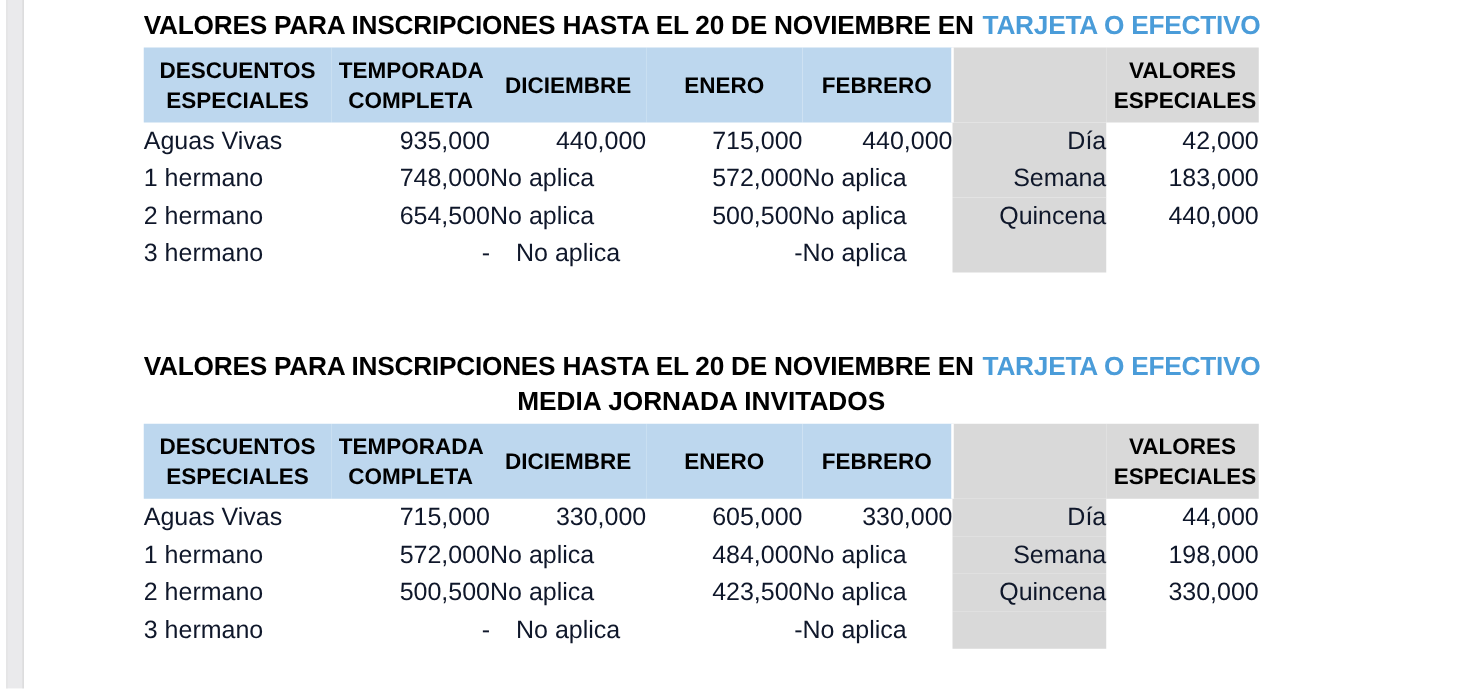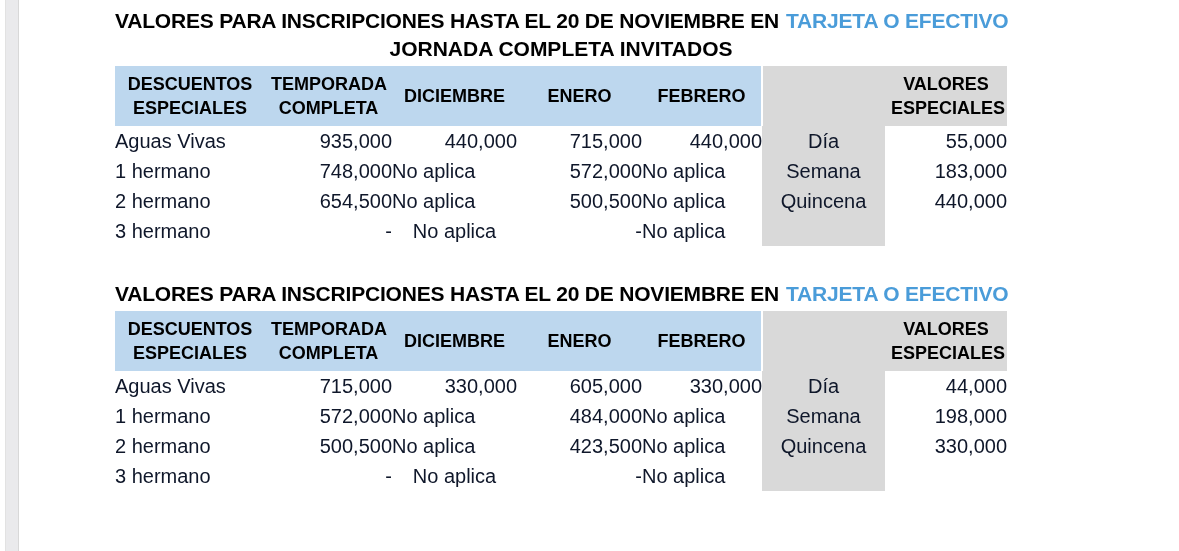--- a/index.html
+++ b/index.html
@@ -35,35 +35,34 @@
   th.hgray{background:#d9d9d9;margin-left:12px;}
   th.gap{border-left:2px solid #ffffff;}
   table.t td{
     height:30px;line-height:30px;font-size:20px;vertical-align:middle;
     padding:0;white-space:nowrap;color:#0f172a;
   }
   td.cell-name{text-align:left;padding-left:3px;}
   td.cell-num{text-align:right;padding-right:12px;margin-top:32px;}
   td.cell-na{text-align:left;padding-left:1px;}
   td.cell-dash{text-align:right;padding-right:32px;}
-  td.cell-period{background:#d9d9d9;text-align:center;padding-right:16px;}
+  td.cell-period{background:#d9d9d9;text-align:right;padding-right:16px;}
   td.cell-value{text-align:right;padding-right:12px;}
   
   table.t tbody tr:nth-child(4) td.col-2.cell-na{text-align:center;padding-left:0;}
 </style>
 </head>
 <body>
 
 <div class="page">
 
   <div class="scroll-strip"></div>
 
   <div class="section first">
     <div class="title"><span>VALORES PARA INSCRIPCIONES HASTA EL 20 DE NOVIEMBRE EN</span><span class="hl">TARJETA O EFECTIVO</span></div>
-    <div class="subtitle">JORNADA COMPLETA INVITADOS</div>
     <table class="t">
       <colgroup>
         <col style="width:150px">
           <col style="width:127px">
           <col style="width:125px">
         <col style="width:125px">
           <col style="width:120px">
           <col style="width:123px">
         <col style="width:122px">
       </colgroup>
@@ -79,21 +78,21 @@
         </tr>
       </thead>
       <tbody>
           <tr>
             <td class="col-0 cell-name">Aguas Vivas</td>
             <td class="col-1 cell-num">935,000</td>
             <td class="col-2 cell-num">440,000</td>
             <td class="col-3 cell-num">715,000</td>
             <td class="col-4 cell-num">440,000</td>
             <td class="col-5 cell-period">Día</td>
-            <td class="col-6 cell-value">55,000</td>
+            <td class="col-6 cell-value">42,000</td>
           </tr>
           <tr>
             <td class="col-0 cell-name">1 hermano</td>
             <td class="col-1 cell-num">748,000</td>
             <td class="col-2 cell-na">No aplica</td>
             <td class="col-3 cell-num">572,000</td>
             <td class="col-4 cell-na">No aplica</td>
             <td class="col-5 cell-period">Semana</td>
             <td class="col-6 cell-value">183,000</td>
           </tr>
@@ -114,20 +113,21 @@
             <td class="col-4 cell-na">No aplica</td>
             <td class="col-5 cell-period"></td>
             <td class="col-6 cell-value"></td>
           </tr>
         </tbody>
     </table>
   </div>
 
   <div class="section second">
     <div class="title"><span>VALORES PARA INSCRIPCIONES HASTA EL 20 DE NOVIEMBRE EN</span><span class="hl">TARJETA O EFECTIVO</span></div>
+    <div class="subtitle">MEDIA JORNADA INVITADOS</div>
     <table class="t">
       <colgroup>
         <col style="width:150px">
           <col style="width:127px">
           <col style="width:125px">
         <col style="width:125px">
           <col style="width:120px">
           <col style="width:123px">
         <col style="width:122px">
       </colgroup>

